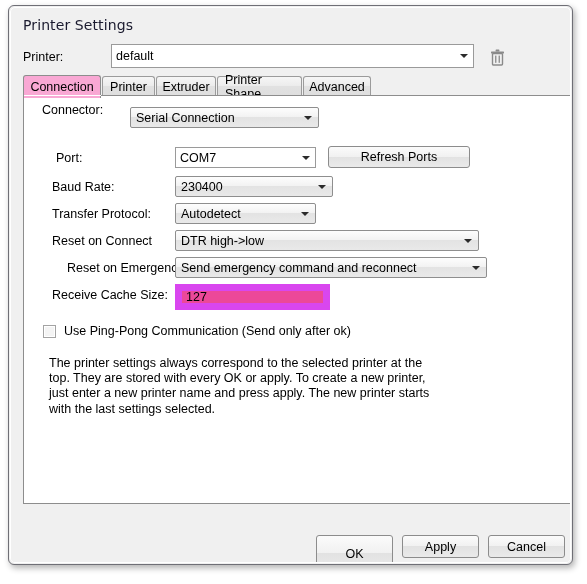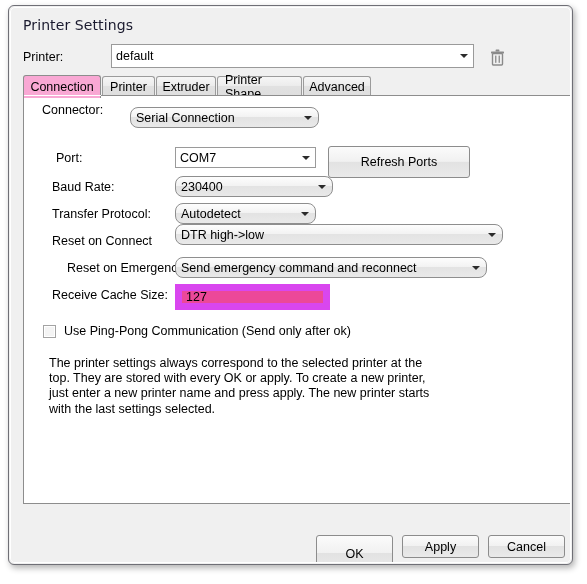--- a/index.html
+++ b/index.html
@@ -179,21 +179,21 @@
     position: absolute;
     font-size: 12.5px;
     color: #000;
     white-space: nowrap;
   }
   .combo-gray {
     position: absolute;
     box-sizing: border-box;
     height: 21px;
     border: 1px solid #8e8e8e;
-    border-radius: 8px;
+    border-radius: 2px;
     background: linear-gradient(to bottom,#fdfdfd 0%, #f2f2f2 48%, #e3e3e3 50%, #e9e9e9 100%);
     display: flex;
     align-items: center;
     padding-left: 5px;
     font-size: 12.5px;
     color: #000;
     cursor: default;
   }
   .combo-gray .arrow-box {
     position: absolute;
@@ -340,40 +340,40 @@
           </span>
       </div>
 
       <div class="flabel" style="left:32px;top:56px;">Port:</div>
       <div class="combo-white" style="left:151px;top:52px;width:141px;">
         <span>COM7</span>
         <span class="arrow-box">
             <span class="arrow"></span>
           </span>
       </div>
-      <div class="btn" style="left:304px;top:51px;width:142px;height:32px;">Refresh Ports</div>
+      <div class="btn" style="left:304px;top:51px;width:142px;height:22px;">Refresh Ports</div>
 
       <div class="flabel" style="left:28px;top:85px;">Baud Rate:</div>
       <div class="combo-gray" style="left:151px;top:81px;width:158px;">
         <span>230400</span>
         <span class="arrow-box">
             <span class="arrow"></span>
           </span>
       </div>
 
       <div class="flabel" style="left:28px;top:112px;">Transfer Protocol:</div>
       <div class="combo-gray" style="left:151px;top:108px;width:141px;">
         <span>Autodetect</span>
         <span class="arrow-box">
             <span class="arrow"></span>
           </span>
       </div>
 
       <div class="flabel" style="left:28px;top:139px;">Reset on Connect</div>
-      <div class="combo-gray" style="left:151px;top:129px;width:328px;">
+      <div class="combo-gray" style="left:151px;top:135px;width:304px;">
         <span>DTR high-&gt;low</span>
         <span class="arrow-box">
             <span class="arrow"></span>
           </span>
       </div>
 
       <div class="flabel" style="left:43px;top:166px;text-align:right;">Reset on Emergency</div>
       <div class="combo-gray" style="left:151px;top:162px;width:312px;">
         <span>Send emergency command and reconnect</span>
         <span class="arrow-box">

